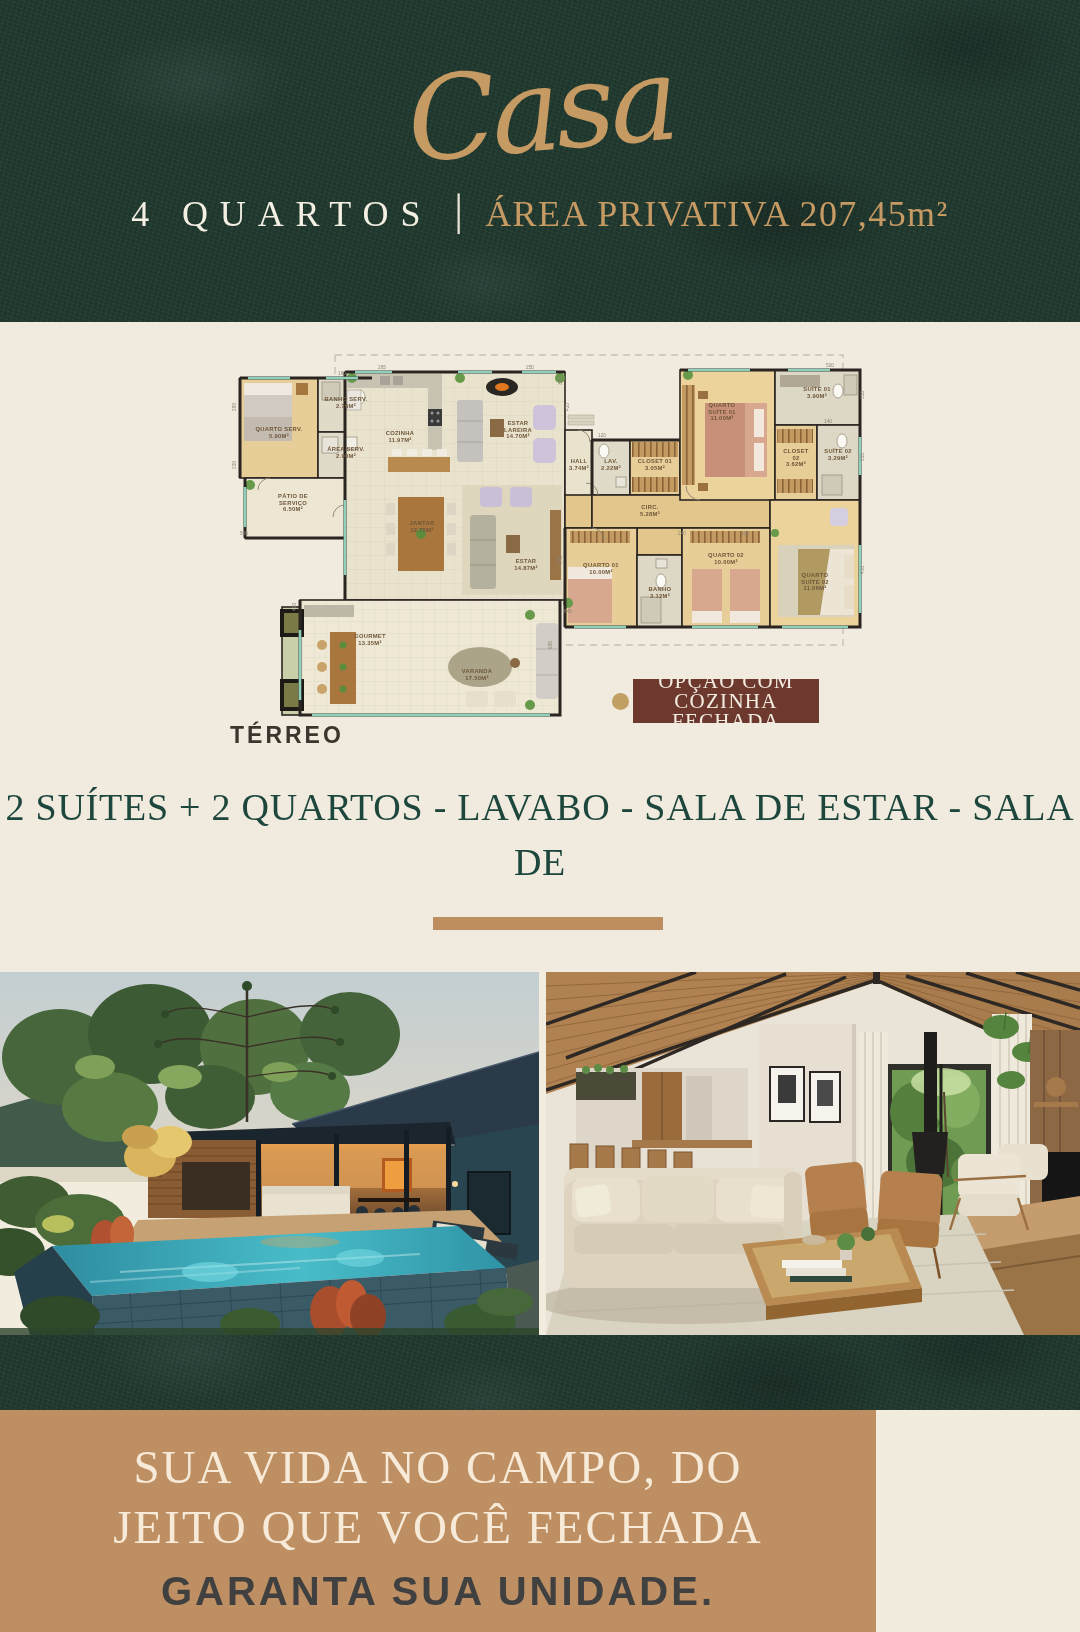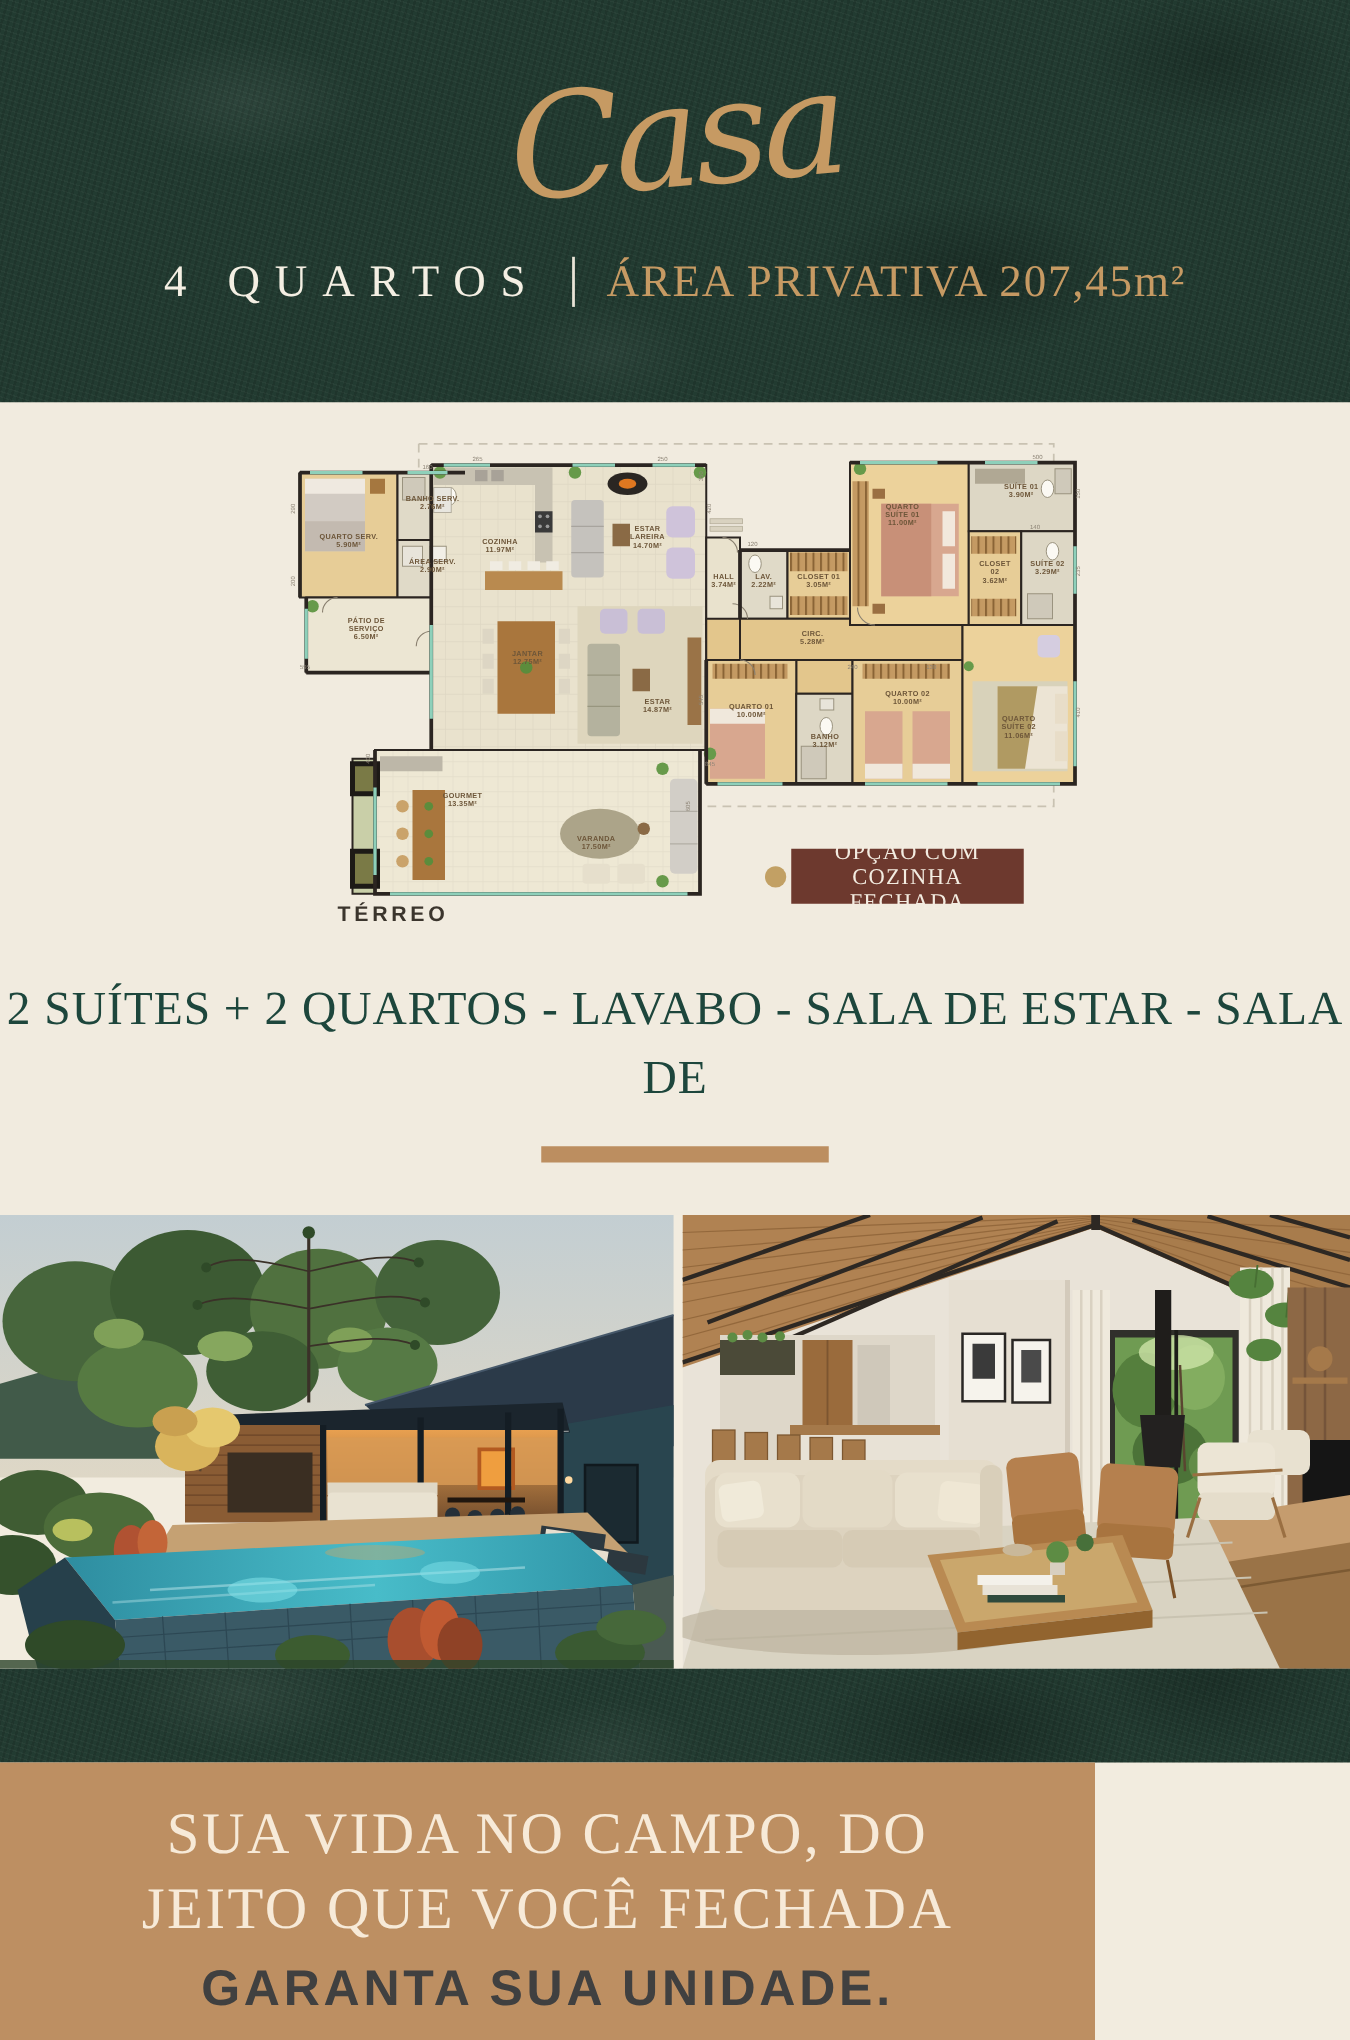--- a/index.html
+++ b/index.html
@@ -15,35 +15,35 @@
       repeating-linear-gradient(105deg, rgba(0,0,0,.10) 0 2px, transparent 2px 5px),
       repeating-linear-gradient(18deg, rgba(255,255,255,.03) 0 1px, transparent 1px 4px),
       #223b31;
   }
 
   
   .header{position:absolute;left:0;top:0;width:1080px;height:322px;}
   .title-row{position:absolute;top:40px;left:0;right:0;display:flex;justify-content:center;align-items:flex-start;gap:30px;}
   .casa-script{font-family:"DejaVu Serif",serif;font-style:italic;font-weight:400;font-size:116px;line-height:1.1;letter-spacing:-5px;color:#c69a63;transform:rotate(-5deg);padding-top:6px;}
   .casa-number{font-family:"Liberation Sans",sans-serif;font-weight:300;font-size:144px;line-height:1.0;letter-spacing:10px;color:#c69a63;}
-  .sub-row{position:absolute;top:188px;left:0;right:0;display:flex;justify-content:center;align-items:center;gap:22px;margin-top:11px;}
+  .sub-row{position:absolute;top:188px;left:0;right:0;display:flex;justify-content:center;align-items:center;gap:22px;}
   .sub-bedrooms{font-size:36px;letter-spacing:.33em;color:#f4efe3;}
   .sub-sep{font-size:44px;font-weight:300;color:#e9e4d7;transform:translateY(-3px);}
   .sub-area{font-size:36px;letter-spacing:.04em;color:#c69a63;}
 
   
   .content{position:absolute;left:0;top:322px;width:1080px;height:650px;background:#f1ebdf;}
   .plan-wrap{position:absolute;left:230px;top:345px;width:640px;height:380px;}
   .plan-wrap svg{display:block;width:640px;height:380px;}
 
   .badge{position:absolute;left:633px;top:679px;width:186px;height:44px;background:#6d392e;color:#f3ece1;
-         display:flex;flex-direction:column;justify-content:center;text-align:center;font-size:18px;letter-spacing:.06em;line-height:20px;}
+         display:flex;flex-direction:column;justify-content:center;text-align:center;font-size:21px;letter-spacing:.06em;line-height:20px;}
   .badge-dot{position:absolute;left:612px;top:693px;width:17px;height:17px;border-radius:50%;background:#c2a064;}
 
-  .terreo{position:absolute;left:230px;top:722px;font-family:"Liberation Sans",sans-serif;font-weight:bold;font-size:17px;letter-spacing:3px;color:#3b352d;margin-left:40px;}
+  .terreo{position:absolute;left:230px;top:722px;font-family:"Liberation Sans",sans-serif;font-weight:bold;font-size:23px;letter-spacing:3px;color:#3b352d;}
 
   .features{position:absolute;left:0;top:780px;width:1080px;text-align:center;color:#1d463c;font-size:38px;line-height:55px;letter-spacing:.02em;}
 
   .gold-divider{position:absolute;left:433px;top:917px;width:230px;height:13px;background:#bc8e60;}
 
   
   .photos{position:absolute;left:0;top:972px;width:1080px;height:363px;}
   .photo-left{position:absolute;left:0;top:0;width:539px;height:363px;}
   .photo-right{position:absolute;left:546px;top:0;width:534px;height:363px;}
   .photos svg{display:block;width:100%;height:100%;}

